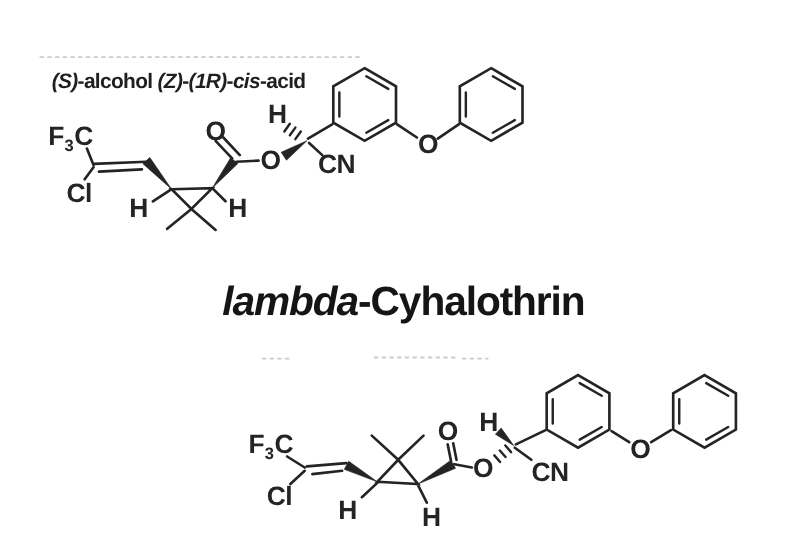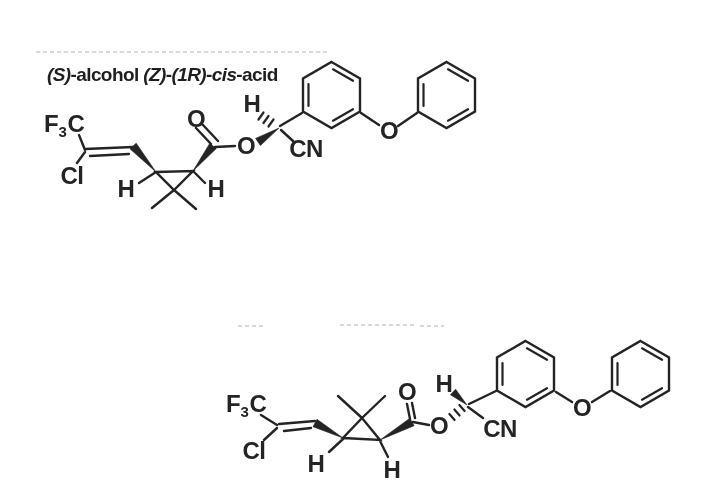--- a/index.html
+++ b/index.html
@@ -29,20 +29,23 @@
 </style>
 </head>
 <body>
 
 <div class="page">
 
   <div class="stereo-label" style="left:47px;top:64px">
     <span class="it">(S)</span><span>-alcohol </span><span class="it">(Z)</span><span>-</span><span class="it">(1R)</span><span>-</span><span class="it">cis</span><span>-acid</span>
   </div>
 
+  <div class="fig-title" style="left:202px;top:253px">
+    <span class="it">lambda</span><span>-Cyhalothrin</span>
+  </div>
 
 
   <svg class="mol" width="720" height="502" viewBox="0 0 720 502">
 
     <g>
       <path class="artifact" d="M36,52 H330"></path>
       <path class="artifact" d="M238,326 h26 M340,325 h74 M420,326 h24"></path>
     </g>
 
     <g>

